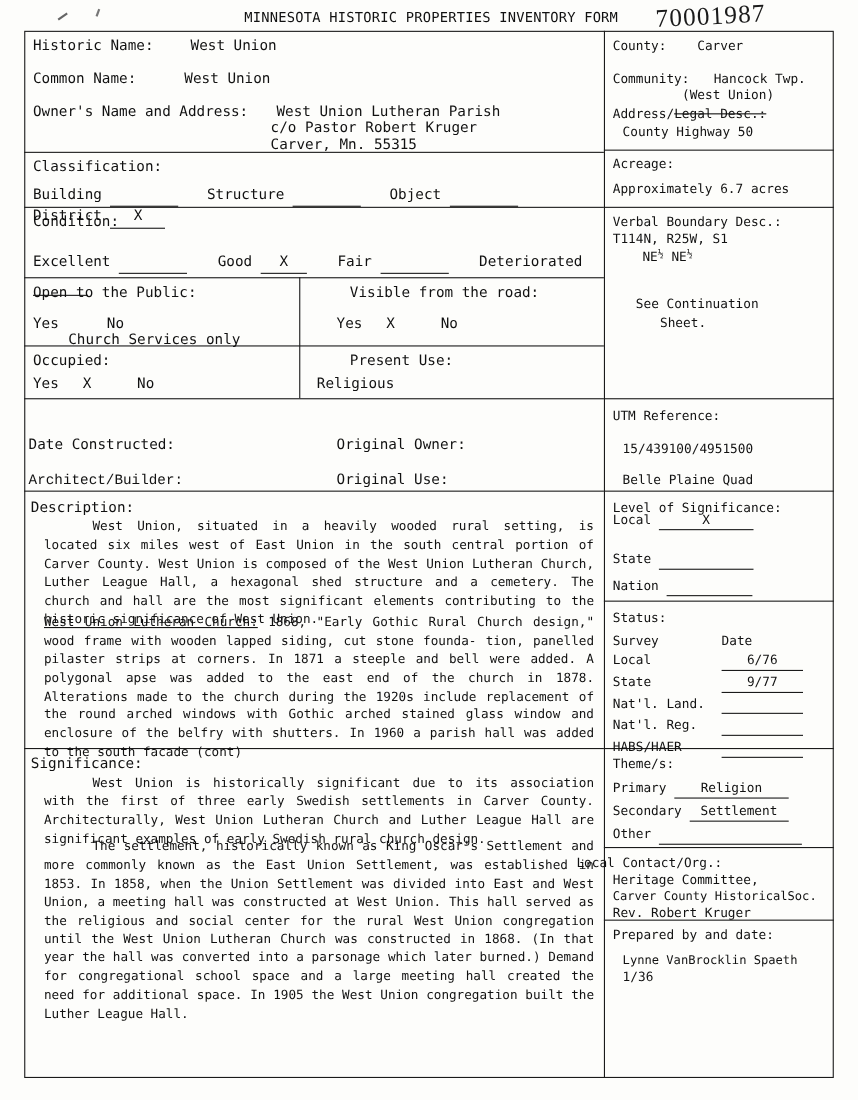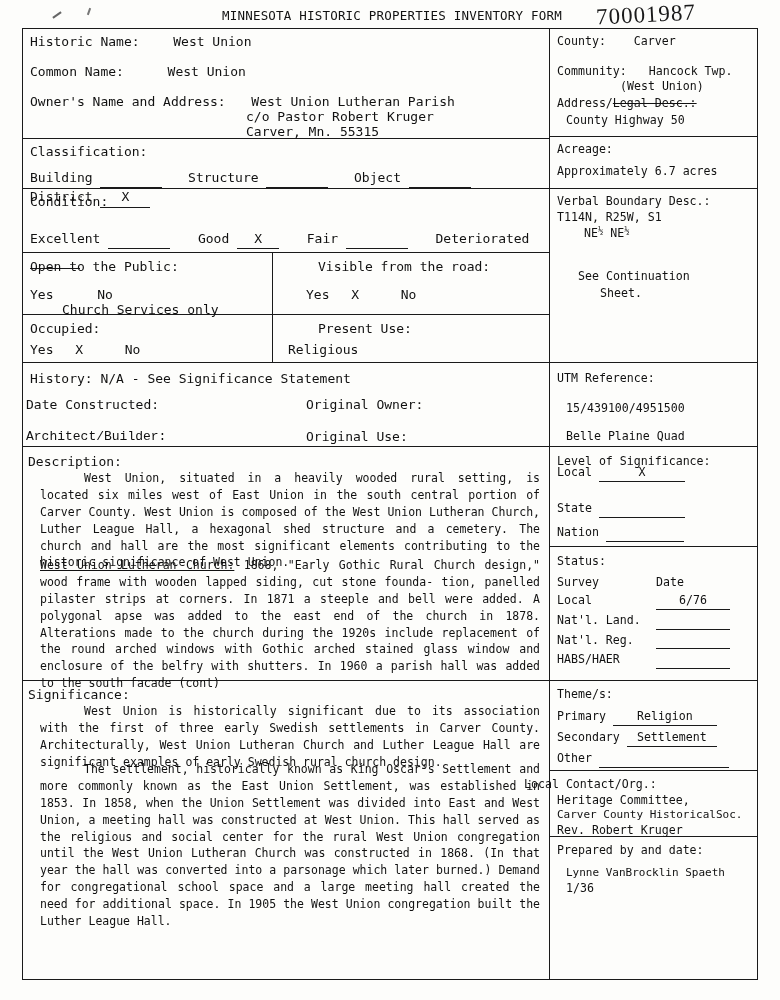--- a/index.html
+++ b/index.html
@@ -215,24 +215,20 @@
   <div class="cell" style="left:30px; top:341px;">
     <span>Yes</span>
     <span style="display:inline-block;width:6px;"></span>
     <span>X</span>
     <span style="display:inline-block;width:26px;"></span>
     <span>No</span>
   </div>
   <div class="cell" style="left:318px; top:320px;">Present Use:</div>
   <div class="cell" style="left:288px; top:341px;">Religious</div>
 
-  <div class="cell" style="left:30px; top:370px;">
-    <span class="lbl">History:</span>
-    <span class="val">N/A - See Significance Statement</span>
-  </div>
   <div class="cell" style="left:26px; top:396px;">Date Constructed:</div>
   <div class="cell" style="left:306px; top:396px;">Original Owner:</div>
   <div class="cell" style="left:26px; top:428px;font-family:Liberation Mono, monospace;">Architect/Builder:</div>
   <div class="cell" style="left:306px; top:428px;">Original Use:</div>
 
   <div class="cell" style="left:28px; top:453px;">Description:</div>
   <div class="cell tbody indent" style="left:40px; top:470px; width:500px;">West Union, situated in a heavily wooded rural setting, is located six miles west of East Union in the south central portion of Carver County.  West Union is composed of the West Union Lutheran Church, Luther League Hall, a hexagonal shed structure and a cemetery.  The church and hall are the most significant elements contributing to the historic significance of West Union.</div>
   <div class="cell tbody" style="left:40px; top:557px; width:500px;">
     <span class="u">West Union Lutheran Church:</span>
     <span>1868, "Early Gothic Rural Church design," wood frame with wooden lapped siding, cut stone founda- tion, panelled pilaster strips at corners.  In 1871 a steeple and bell were added.  A polygonal apse was added to the east end of the church in 1878.  Alterations made to the church during the 1920s include replacement of the round arched windows with Gothic arched stained glass window and enclosure of the belfry with shutters.  In 1960 a parish hall was added to the south facade (cont)</span>
@@ -293,20 +289,24 @@
   <div class="rcell" style="left:557px; top:574px;">
     <span style="display:inline-block;width:92px;">Survey</span>
     <span>Date</span>
   </div>
   <div class="rcell" style="left:557px; top:592px; width:196px;">
     <div>
       <span style="display:inline-block;width:92px;">Local</span>
       <span class="statusline">6/76</span>
     </div>
     <div style="margin-top:2px;">
+      <span style="display:inline-block;width:92px;">State</span>
+      <span class="statusline">9/77</span>
+    </div>
+    <div style="margin-top:2px;">
       <span style="display:inline-block;width:92px;">Nat'l. Land.</span>
       <span class="statusline">&nbsp;</span>
     </div>
     <div style="margin-top:2px;">
       <span style="display:inline-block;width:92px;">Nat'l. Reg.</span>
       <span class="statusline">&nbsp;</span>
     </div>
     <div style="margin-top:2px;">
       <span style="display:inline-block;width:92px;">HABS/HAER</span>
       <span class="statusline">&nbsp;</span>

